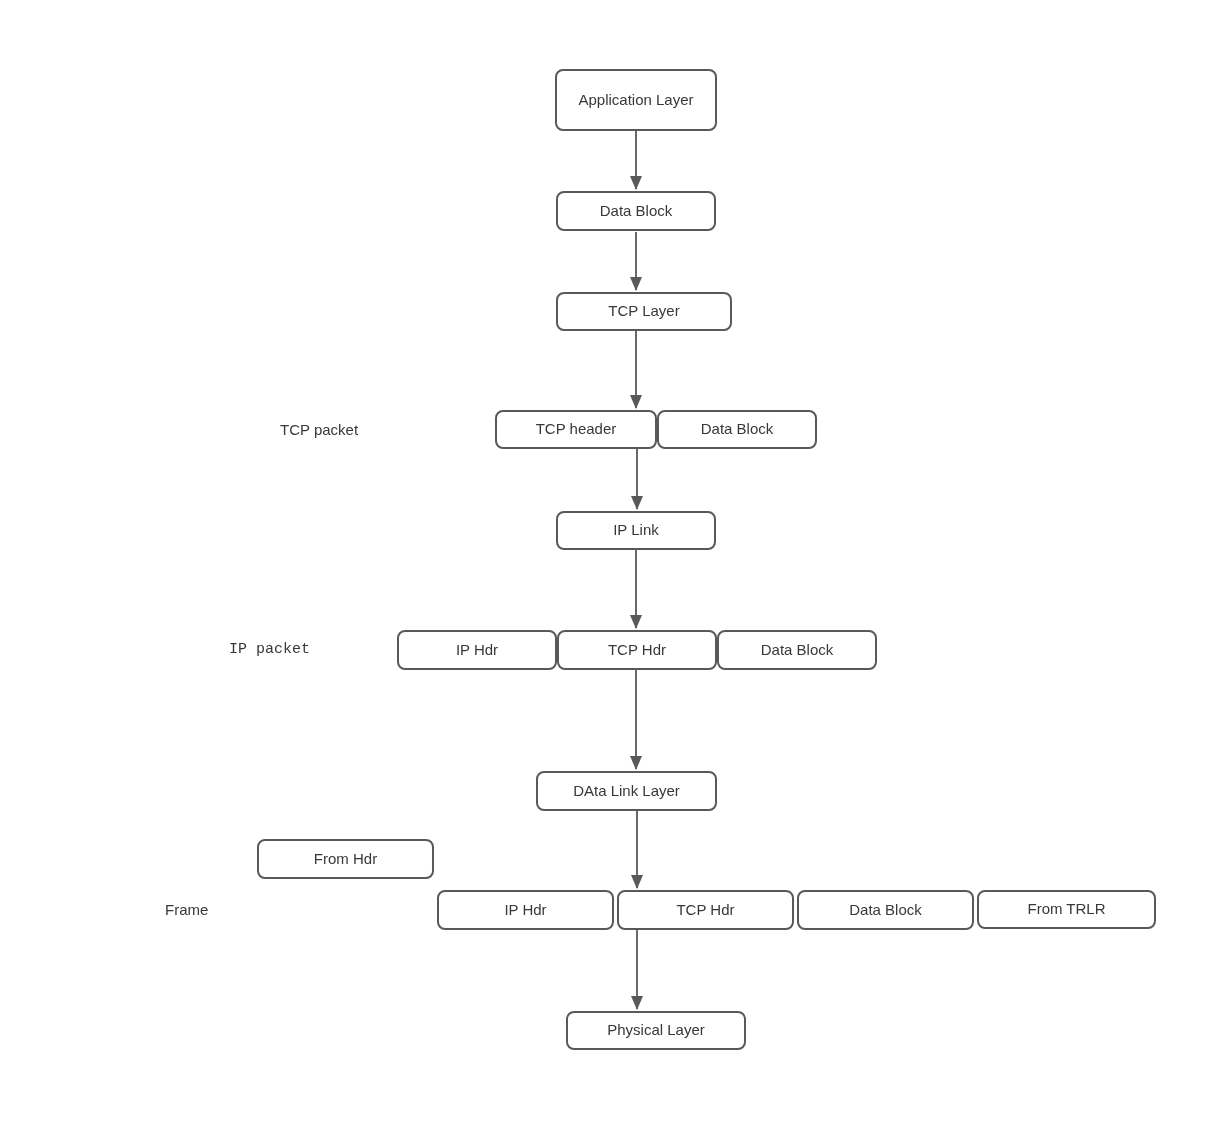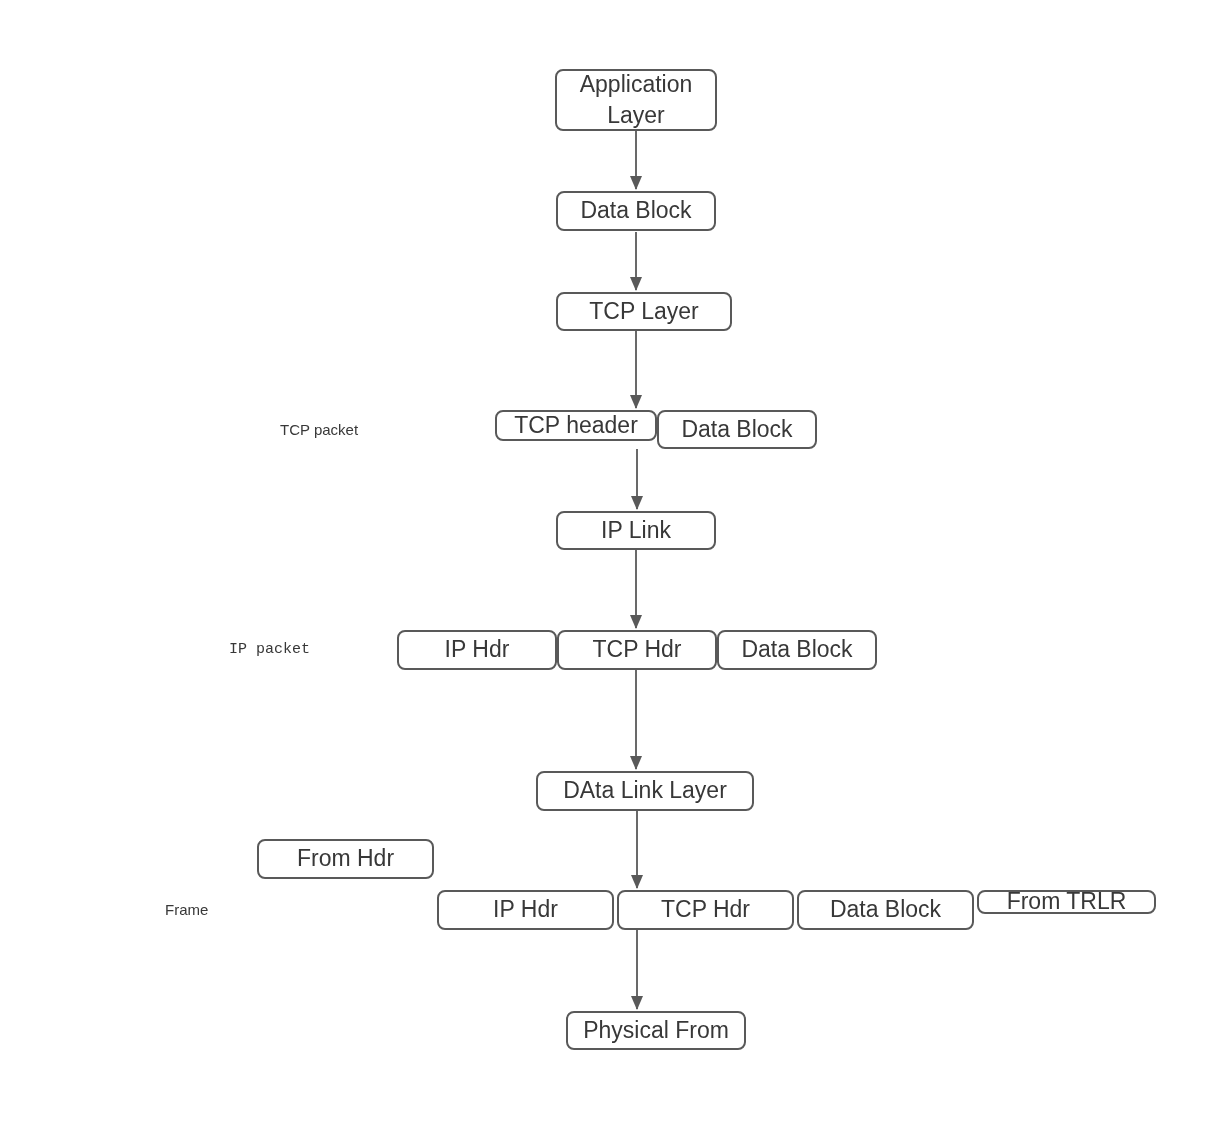--- a/index.html
+++ b/index.html
@@ -20,21 +20,21 @@
   .node {
     position: absolute;
     box-sizing: border-box;
     background: #ffffff;
     border: 2px solid #595959;
     border-radius: 8px;
     display: flex;
     align-items: center;
     justify-content: center;
     text-align: center;
-    font-size: 23px;
+    font-size: 15px;
     line-height: 1.35;
     color: #383838;
     padding: 2px 6px;
   }
   .row-label {
     position: absolute;
     font-size: 15px;
     line-height: 22px;
     color: #383838;
     white-space: nowrap;
@@ -64,36 +64,36 @@
   </svg>
 
   <div class="node" style="left:555px; top:69px;  width:162px; height:62px;">Application Layer</div>
 
   <div class="node" style="left:556px; top:191px; width:160px; height:40px;">Data Block</div>
 
   <div class="node" style="left:556px; top:292px; width:176px; height:39px;">TCP Layer</div>
 
   <div class="row-label" style="left:280px; top:419px;">TCP packet</div>
 
-  <div class="node" style="left:495px; top:410px; width:162px; height:31px;">TCP header</div>
+  <div class="node" style="left:495px; top:410px; width:162px; height:39px;">TCP header</div>
   <div class="node" style="left:657px; top:410px; width:160px; height:39px;">Data Block</div>
 
   <div class="node" style="left:556px; top:511px; width:160px; height:39px;">IP Link</div>
 
   <div class="row-label" style="left:229px; top:639px;font-family:Liberation Mono, monospace;">IP packet</div>
 
   <div class="node" style="left:397px; top:630px; width:160px; height:40px;">IP Hdr</div>
   <div class="node" style="left:557px; top:630px; width:160px; height:40px;">TCP Hdr</div>
   <div class="node" style="left:717px; top:630px; width:160px; height:40px;">Data Block</div>
 
-  <div class="node" style="left:536px; top:771px; width:218px; height:40px;">DAta Link Layer</div>
+  <div class="node" style="left:536px; top:771px; width:181px; height:40px;">DAta Link Layer</div>
 
   <div class="row-label" style="left:165px; top:899px;">Frame</div>
 
   <div class="node" style="left:257px; top:839px; width:177px; height:40px;">From Hdr</div>
   <div class="node" style="left:437px; top:890px; width:177px; height:40px;">IP Hdr</div>
   <div class="node" style="left:617px; top:890px; width:177px; height:40px;">TCP Hdr</div>
   <div class="node" style="left:797px; top:890px; width:177px; height:40px;">Data Block</div>
-  <div class="node" style="left:977px; top:890px; width:179px; height:24px;">From TRLR</div>
+  <div class="node" style="left:977px; top:890px; width:179px; height:39px;">From TRLR</div>
 
-  <div class="node" style="left:566px; top:1011px; width:180px; height:39px;">Physical From</div>
+  <div class="node" style="left:566px; top:1011px; width:180px; height:39px;">Physical Layer</div>
 
 </div>
 
 </body></html>

